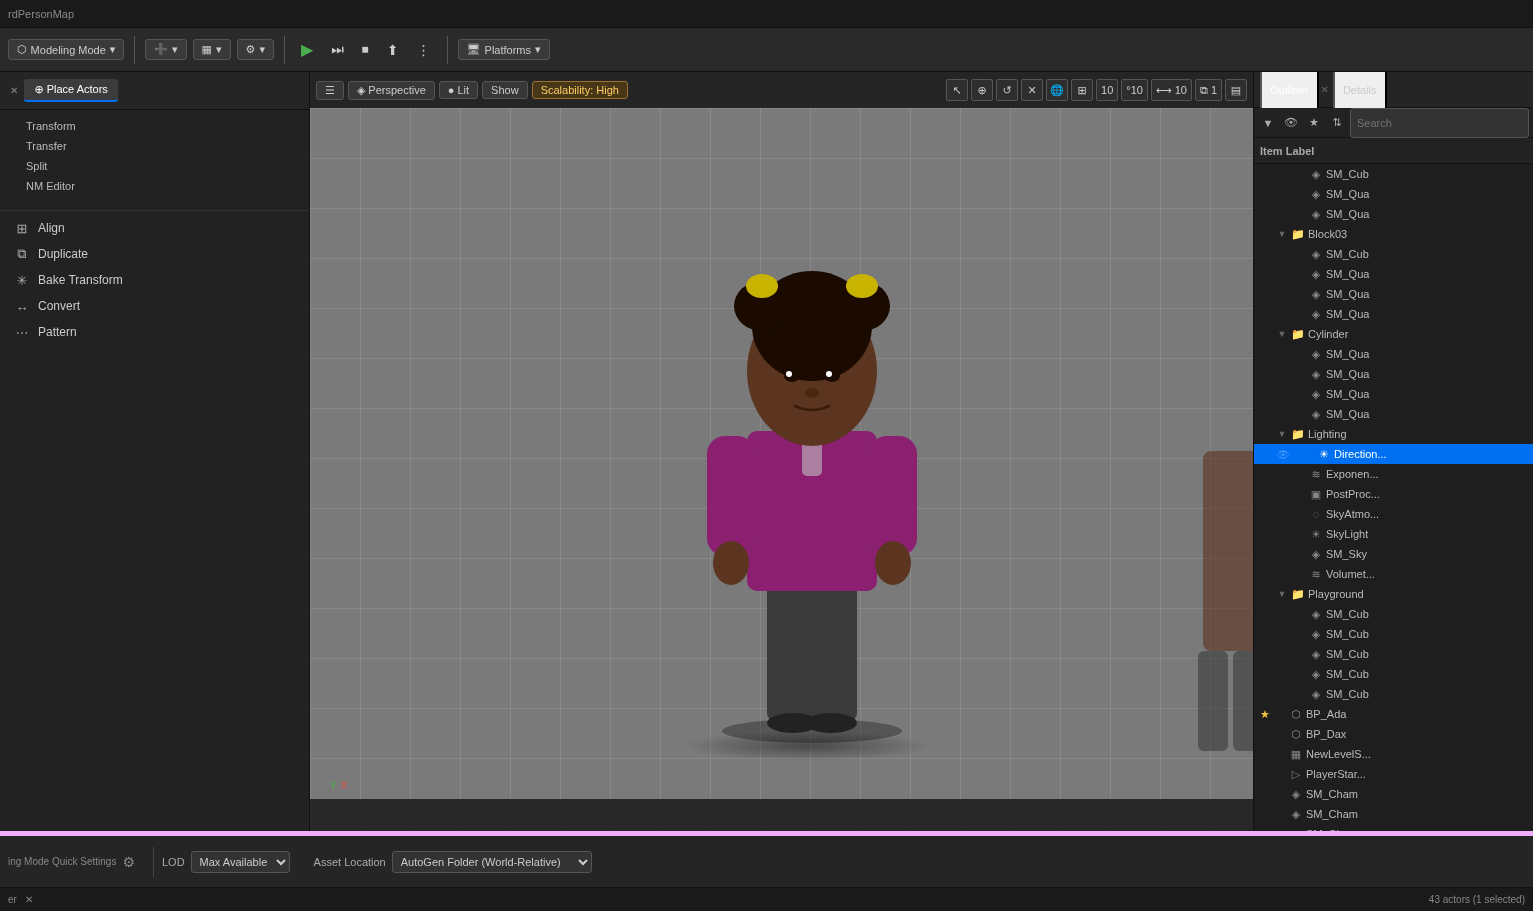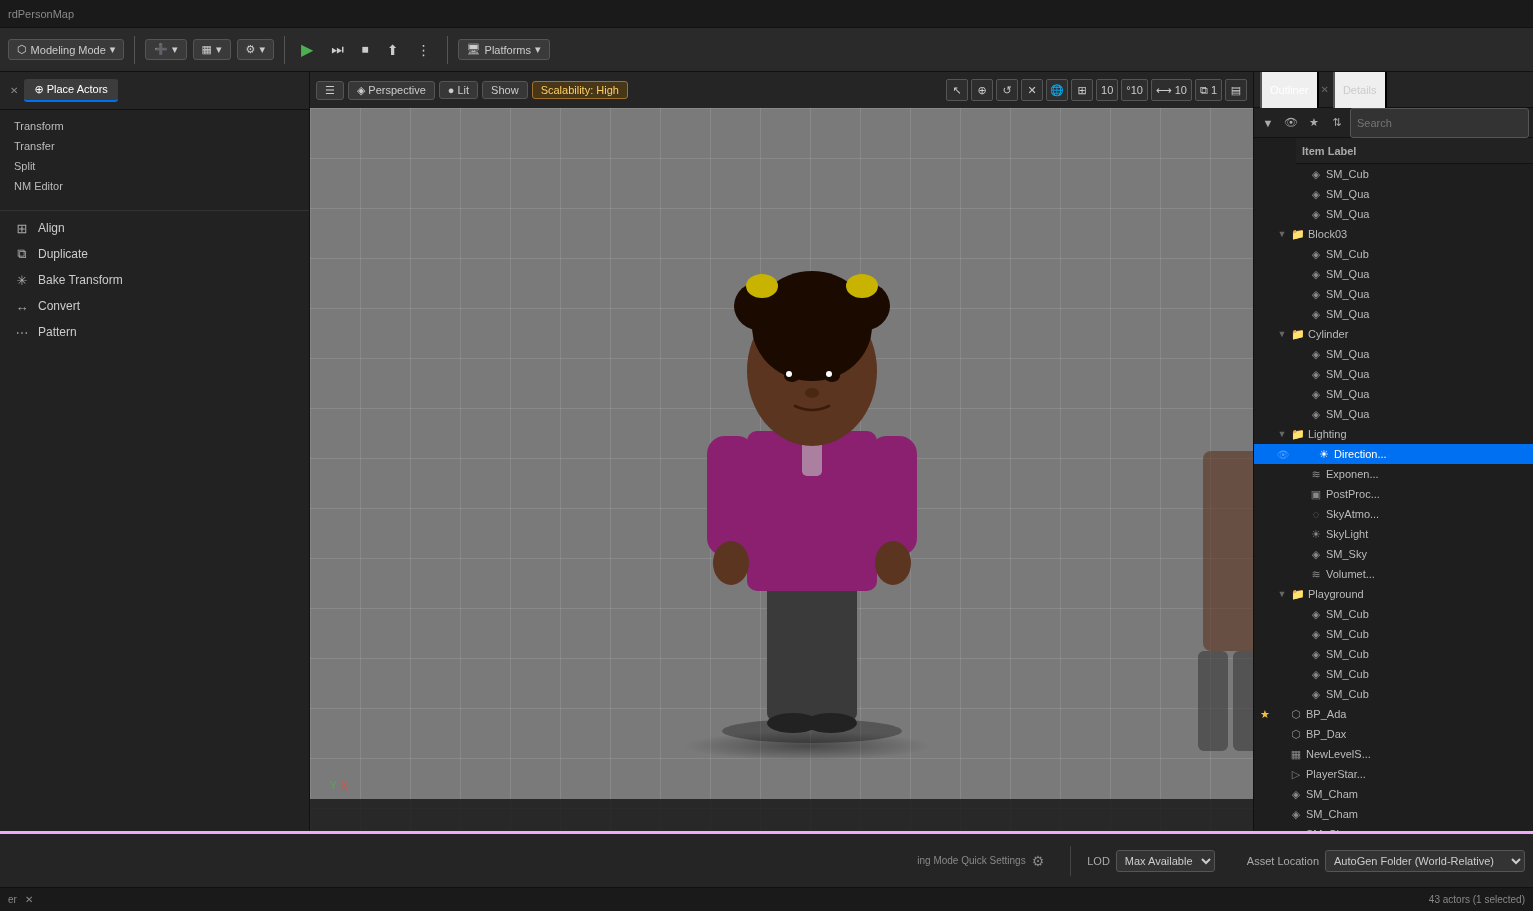--- a/index.html
+++ b/index.html
@@ -107,21 +107,21 @@
       align-items: center;
       justify-content: center;
       color: #aaa;
       font-size: 13px;
       flex-shrink: 0;
     }
     .menu-separator { height: 1px; background: #333; margin: 4px 0; }
 
     
     .left-labels {
-      padding: 6px 8px;
+      padding: 6px 20px;
     }
     .left-label {
       color: #bbb;
       padding: 4px 6px;
       cursor: pointer;
       font-size: 11px;
     }
 
     
     .viewport {
@@ -294,21 +294,20 @@
 
     .outliner-header {
       height: 26px;
       background: #222;
       display: flex;
       align-items: center;
       padding: 0 6px;
       border-bottom: 1px solid #111;
       font-size: 11px;
       color: #aaa;
-      margin-left: 42px;
     }
     .outliner-header-label {
       flex: 1;
       font-weight: bold;
     }
 
     .outliner-content {
       flex: 1;
       overflow-y: auto;
       font-size: 11px;
@@ -335,27 +334,26 @@
     .tree-arrow { color: #666; font-size: 9px; width: 12px; text-align: center; flex-shrink: 0; }
     .tree-icon { color: #888; font-size: 11px; flex-shrink: 0; width: 16px; text-align: center; }
     .tree-folder-icon { color: #d4a44c; }
     .tree-label { flex: 1; overflow: hidden; text-overflow: ellipsis; white-space: nowrap; font-size: 11px; }
     .tree-eye { color: #444; font-size: 10px; width: 14px; text-align: center; }
 
     
     .bottom-bar {
       height: 56px;
       background: #252525;
-      border-top: 3px solid #f0abfc;
+      border-top: 5px solid #f0abfc;
       display: flex;
       align-items: center;
       padding: 0 8px;
-      gap: 16px;
+      gap: 8px;
       flex-shrink: 0;
-      justify-content: flex-end;
     }
     .bottom-section {
       display: flex;
       align-items: center;
       gap: 6px;
     }
     .bottom-label {
       color: #aaa;
       font-size: 11px;
     }

